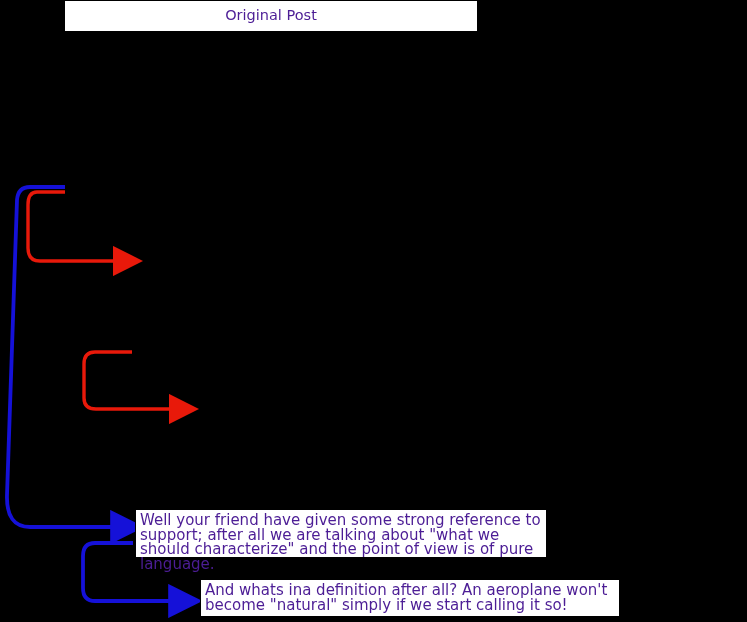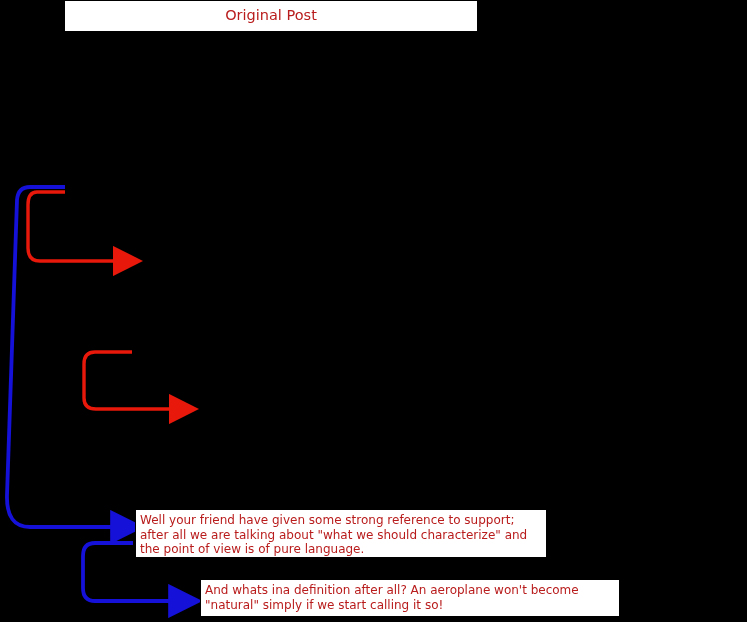--- a/index.html
+++ b/index.html
@@ -11,31 +11,31 @@
     position: relative;
     width: 747px;
     height: 622px;
     background: #000000;
     font-family: "DejaVu Sans", "Liberation Sans", sans-serif;
     overflow: hidden;
   }
   .node {
     position: absolute;
     background: #ffffff;
-    color: #b91c1c;
+    color: #4c1d95;
     border: 1px solid #000000;
     box-sizing: border-box;
   }
   .node-title {
     font-size: 14.5px;
     text-align: center;
     line-height: 29px;
   }
   .node-body {
-    font-size: 12px;
+    font-size: 15px;
     line-height: 14.5px;
     text-align: left;
     padding: 3px 5px 3px 4px;
   }
   #arrows {
     position: absolute;
     left: 0;
     top: 0;
     width: 747px;
     height: 622px;

